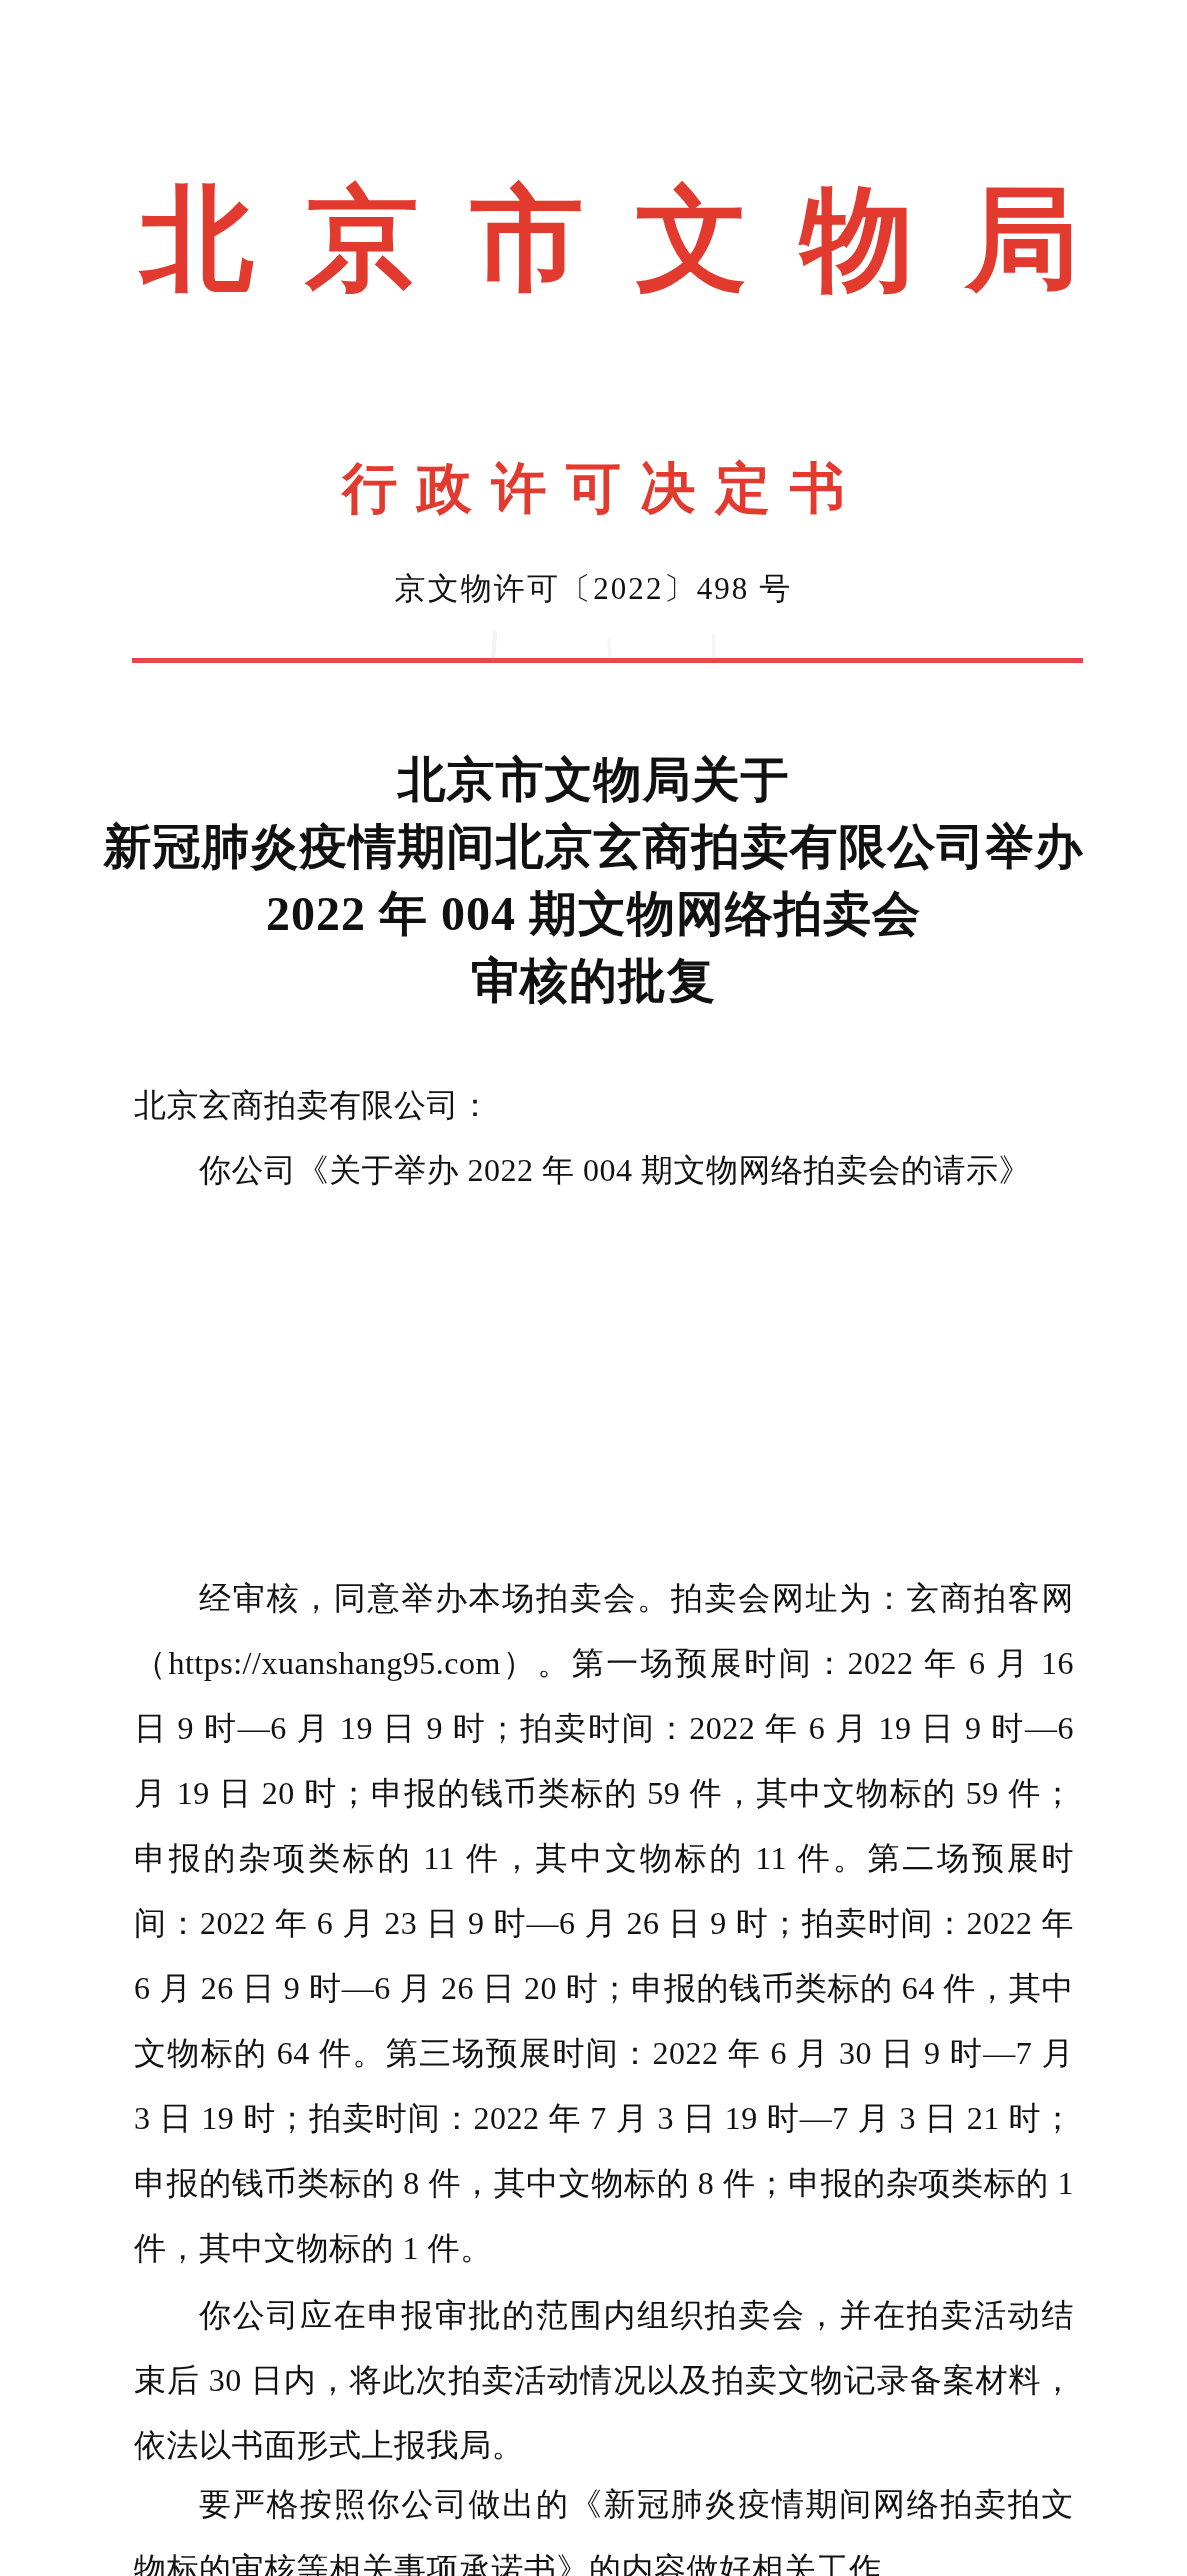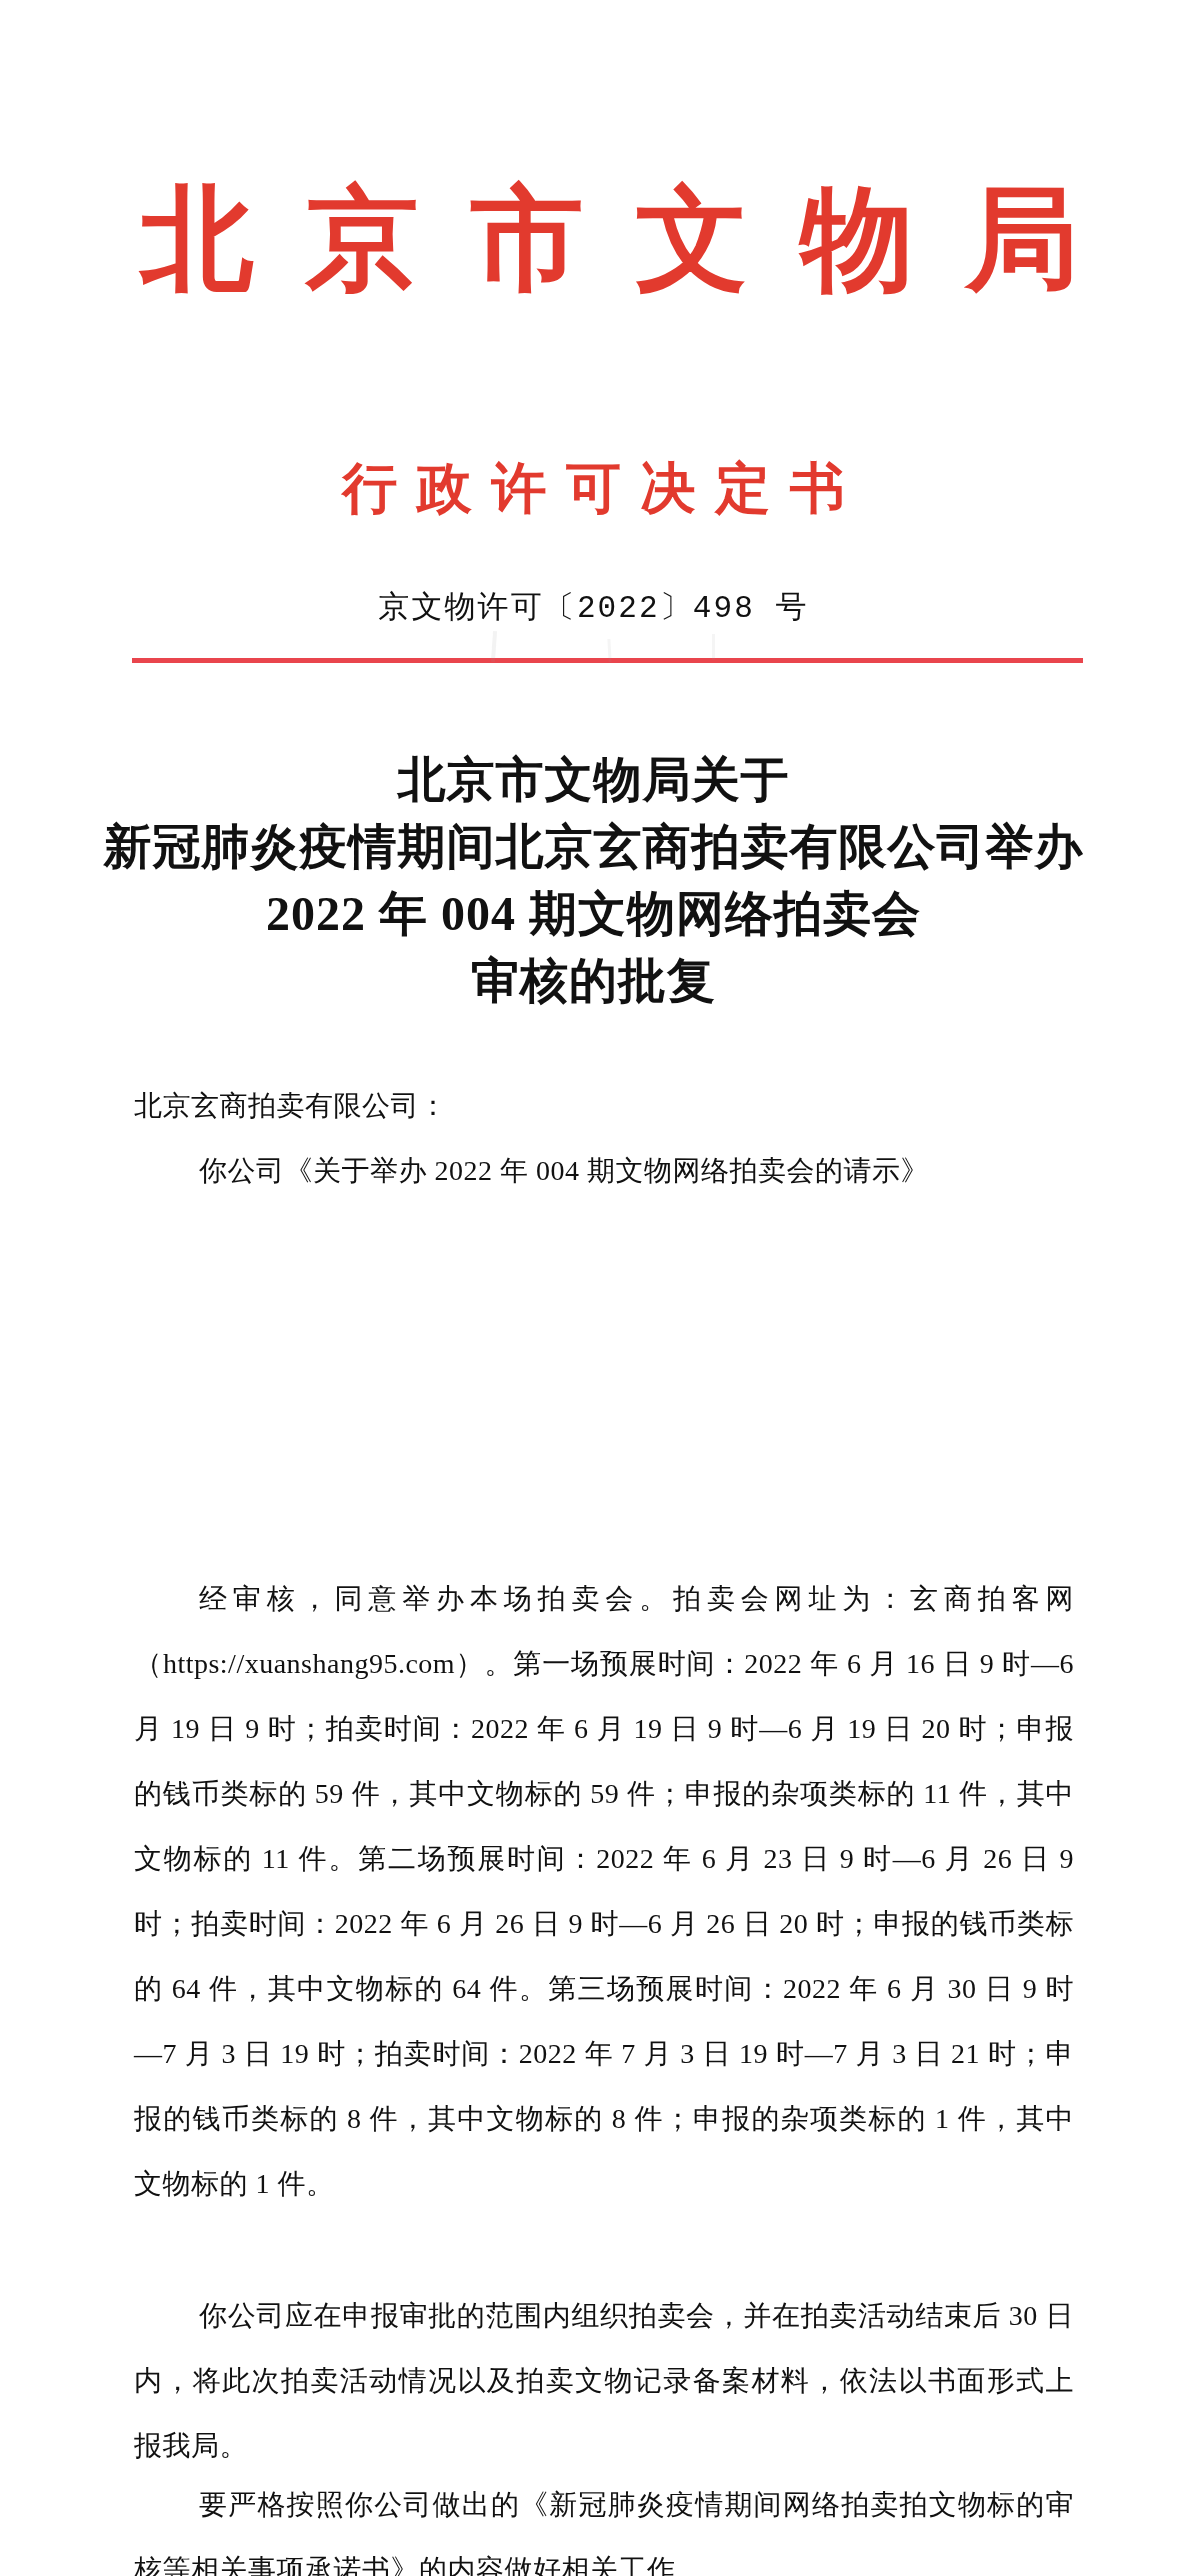--- a/index.html
+++ b/index.html
@@ -27,38 +27,38 @@
     box-sizing:border-box;white-space:nowrap;
   }
   .doc-type{
     position:absolute;top:415px;left:0;width:100%;
     font-size:55px;line-height:62px;font-weight:700;
     color:var(--accent-red);
     text-align:center;letter-spacing:19.6px;padding-left:19.6px;
     box-sizing:border-box;white-space:nowrap;margin-top:43px;
   }
   .doc-no{
-    position:absolute;top:590px;left:0;width:100%;
+    position:absolute;top:570px;left:0;width:100%;
     font-size:31px;line-height:37px;
-    text-align:center;letter-spacing:2.1px;font-family:Liberation Mono, monospace;
+    text-align:center;letter-spacing:2.1px;
   }
   .red-rule{
     position:absolute;top:658px;left:132px;width:951px;height:5.2px;
     background:var(--rule-red);
   }
   
   .subject-title{
     position:absolute;top:746px;left:0;width:100%;
     font-size:48px;line-height:67px;font-weight:700;
     text-align:center;letter-spacing:1px;
   }
   
   .para{
     position:absolute;left:134px;width:940px;
-    font-size:28px;line-height:65px;
+    font-size:32px;line-height:65px;
     text-align:justify;text-justify:inter-ideograph;
     letter-spacing:0.5px;
   }
   .indent{text-indent:65px;}
   
   .smudge{position:absolute;background:#9a9a9a;}
   .smudge-1{left:492px;top:631px;width:3.6px;height:31px;opacity:.12;transform:rotate(4deg);}
   .smudge-2{left:608px;top:639px;width:2.6px;height:23px;opacity:.10;transform:rotate(-3deg);}
   .smudge-3{left:712px;top:634px;width:3.1px;height:26px;opacity:.10;}
 </style>

